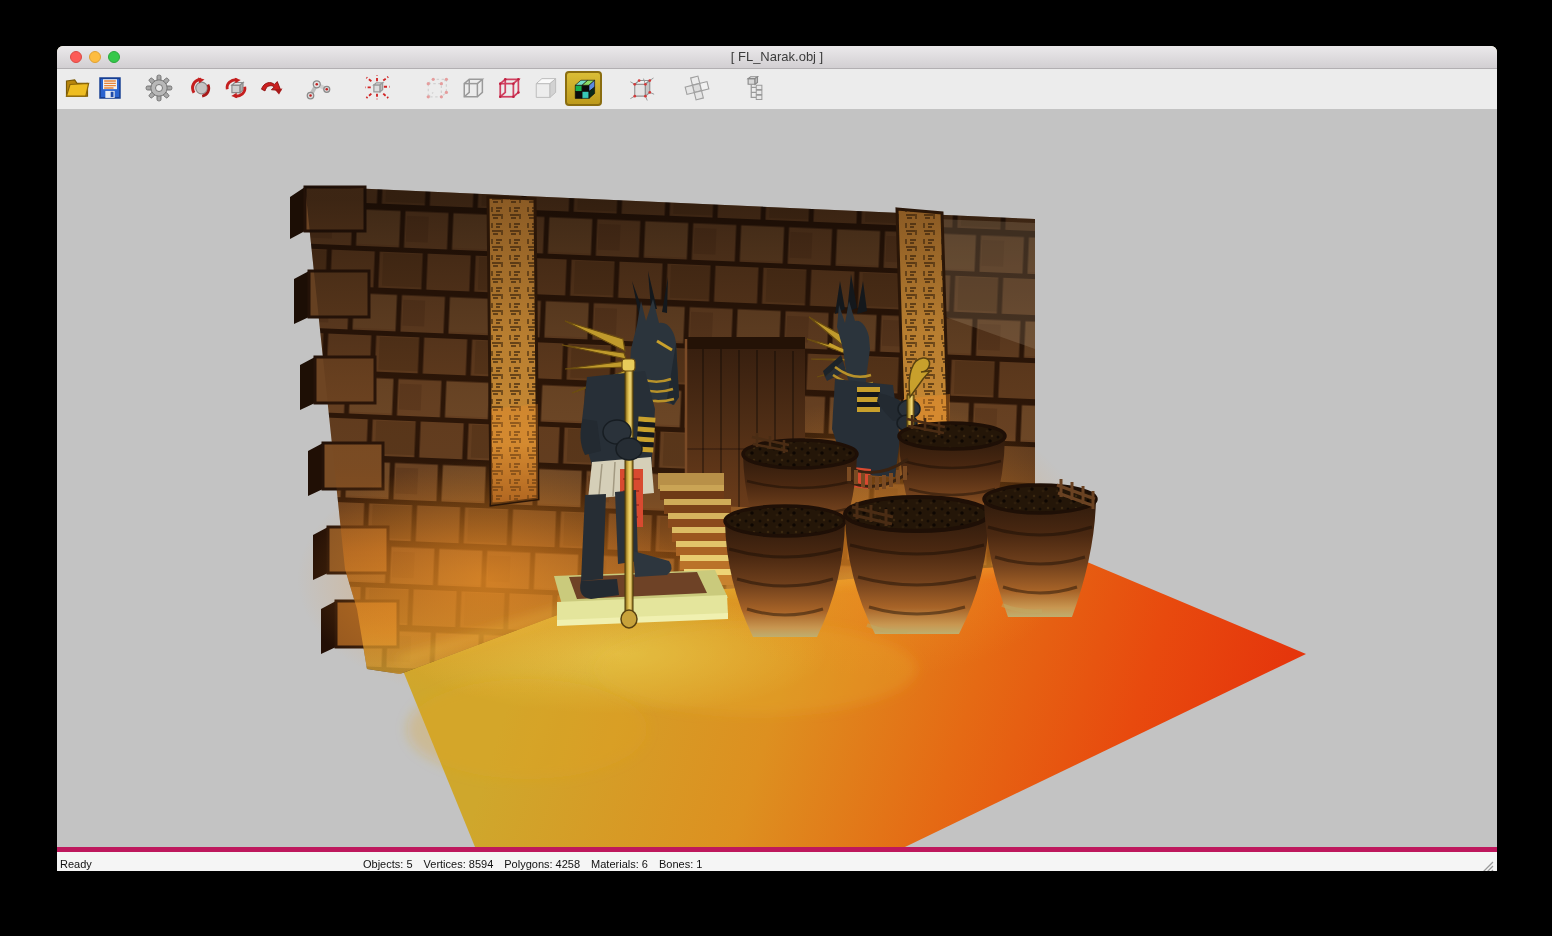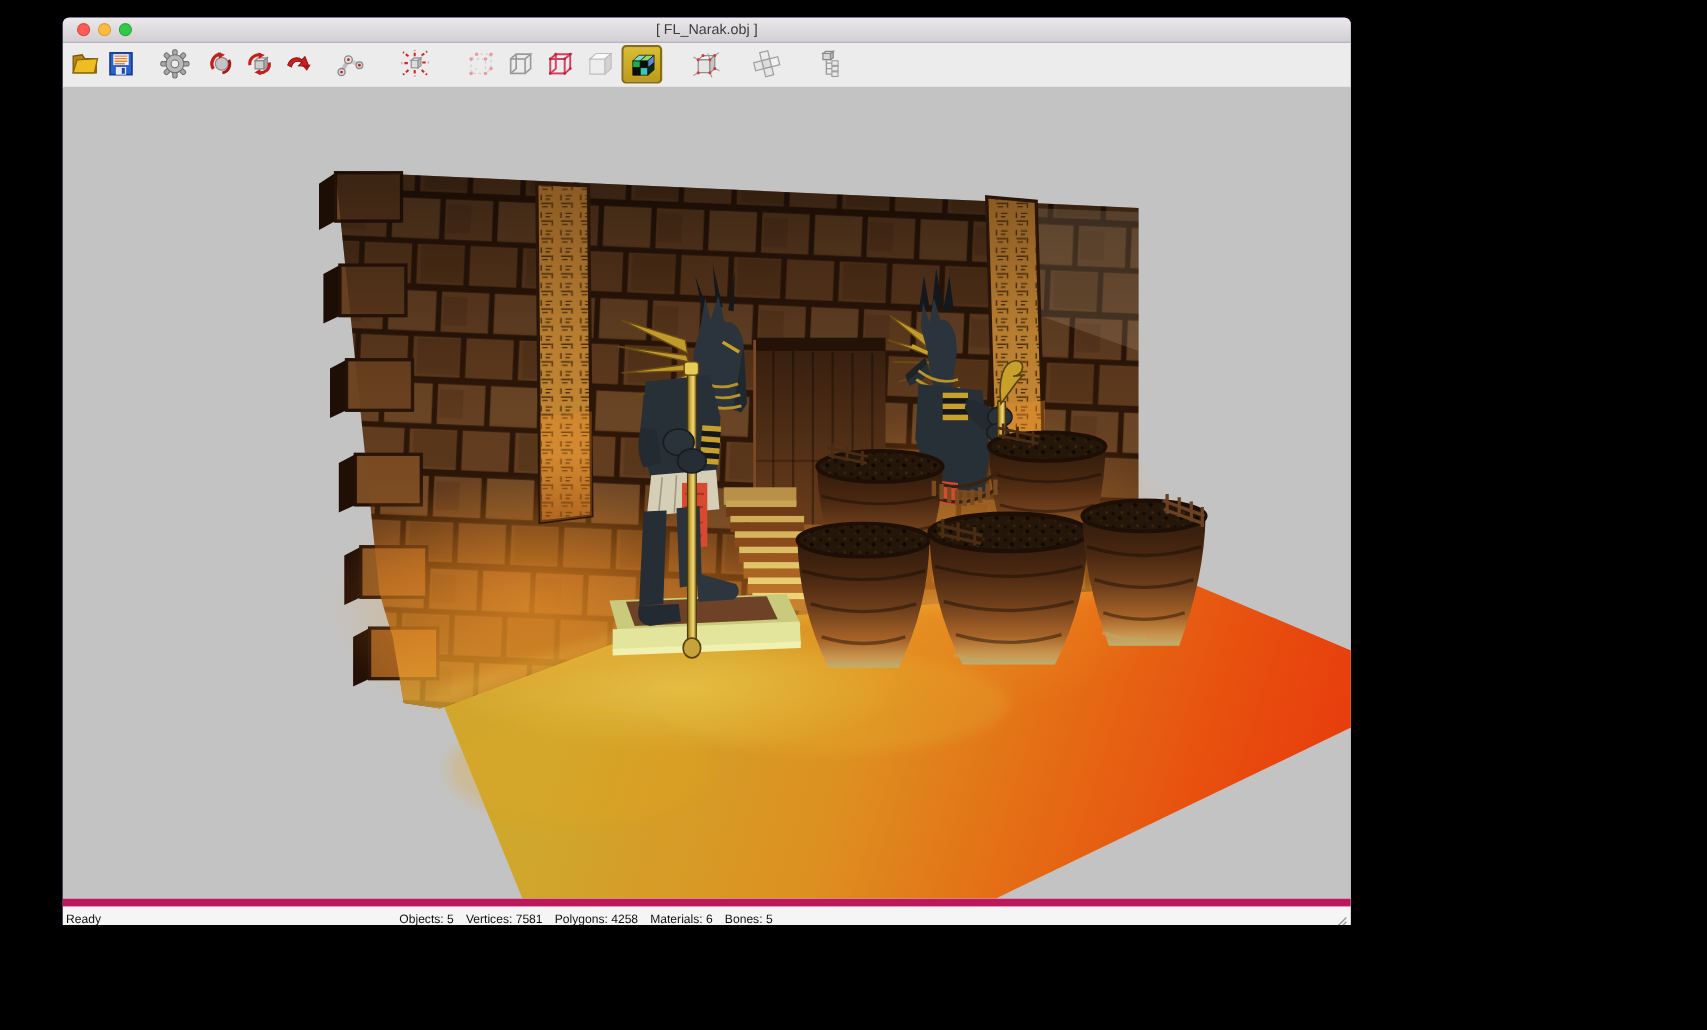--- a/index.html
+++ b/index.html
@@ -1,17 +1,17 @@
 <!DOCTYPE html>
 <html><head>
 <meta charset="utf-8">
 <style>
   html,body{margin:0;padding:0;background:#000;width:1552px;height:936px;overflow:hidden;
     font-family:"Liberation Sans","DejaVu Sans",sans-serif;}
-  .window{position:absolute;left:57px;top:16px;width:1171px;height:825px;background:#c4b5fd;
+  .window{position:absolute;left:57px;top:46px;width:1440px;height:825px;background:#fef9c3;
     border-radius:6px 6px 0 0;overflow:hidden;box-shadow:0 0 0 1px rgba(0,0,0,.4);}
   
   .titlebar{position:absolute;left:0;top:0;width:100%;height:22px;
     background:linear-gradient(#ebe9eb,#d2cfd2);border-bottom:1px solid #b2afb2;}
   .title{position:absolute;left:0;right:0;top:3px;text-align:center;font-size:13px;color:#3b3b3b;}
   .light{position:absolute;top:5px;width:12px;height:12px;border-radius:50%;}
   .light.red{left:13px;background:#fc5b57;border:1px solid #d94a44;box-sizing:border-box;}
   .light.yellow{left:32px;background:#fdbc40;border:1px solid #dfa033;box-sizing:border-box;}
   .light.green{left:51px;background:#34c84a;border:1px solid #2aa73c;box-sizing:border-box;}
   
@@ -19,21 +19,21 @@
     border-bottom:1px solid #c6c6c6;}
   .tb-btn{position:absolute;top:2px;width:34px;height:34px;display:flex;align-items:center;
     justify-content:center;background:transparent;border:none;padding:0;}
   .tb-btn.selected{background:linear-gradient(#dabd36,#bd9a1c);border:2px solid #8a6d10;
     border-radius:4px;box-sizing:border-box;width:37px;height:35px;}
   .tb-btn.faded{opacity:.5;}
   
   .viewport{position:absolute;left:0;top:63px;width:1440px;height:738px;background:#c3c3c3;}
   
   .statusbar{position:absolute;left:0;top:801px;width:100%;height:24px;background:#f5f5f5;
-    border-top:7px solid #be185d;font-size:11px;color:#111;}
+    border-top:5px solid #be185d;font-size:11px;color:#111;}
   .status-left{position:absolute;left:3px;top:6px;}
   .status-stats{position:absolute;left:306px;top:6px;display:flex;gap:11px;}
   .grip{position:absolute;right:3px;top:5px;width:16px;height:16px;}
 </style>
 </head>
 <body>
 
 <div class="window">
 
   <div class="titlebar">
@@ -551,23 +551,23 @@
       </g>
       <path d="M945,496 Q965,504 985,502" stroke="rgba(190,170,100,.5)" stroke-width="4" fill="none"></path>
     </g>
   </svg>
   </div>
 
   <div class="statusbar">
     <span class="status-left">Ready</span>
     <span class="status-stats">
       <span>Objects: 5</span>
-      <span>Vertices: 7581</span>
+      <span>Vertices: 8594</span>
       <span>Polygons: 4258</span>
       <span>Materials: 6</span>
-      <span>Bones: 5</span>
+      <span>Bones: 1</span>
     </span>
     <svg class="grip" viewBox="0 0 16 16">
       <path d="M15 5 L5 15 M15 9 L9 15 M15 13 L13 15" stroke="#9a9a9a" stroke-width="1.3"></path>
     </svg>
   </div>
 
 </div>
 
 </body></html>

